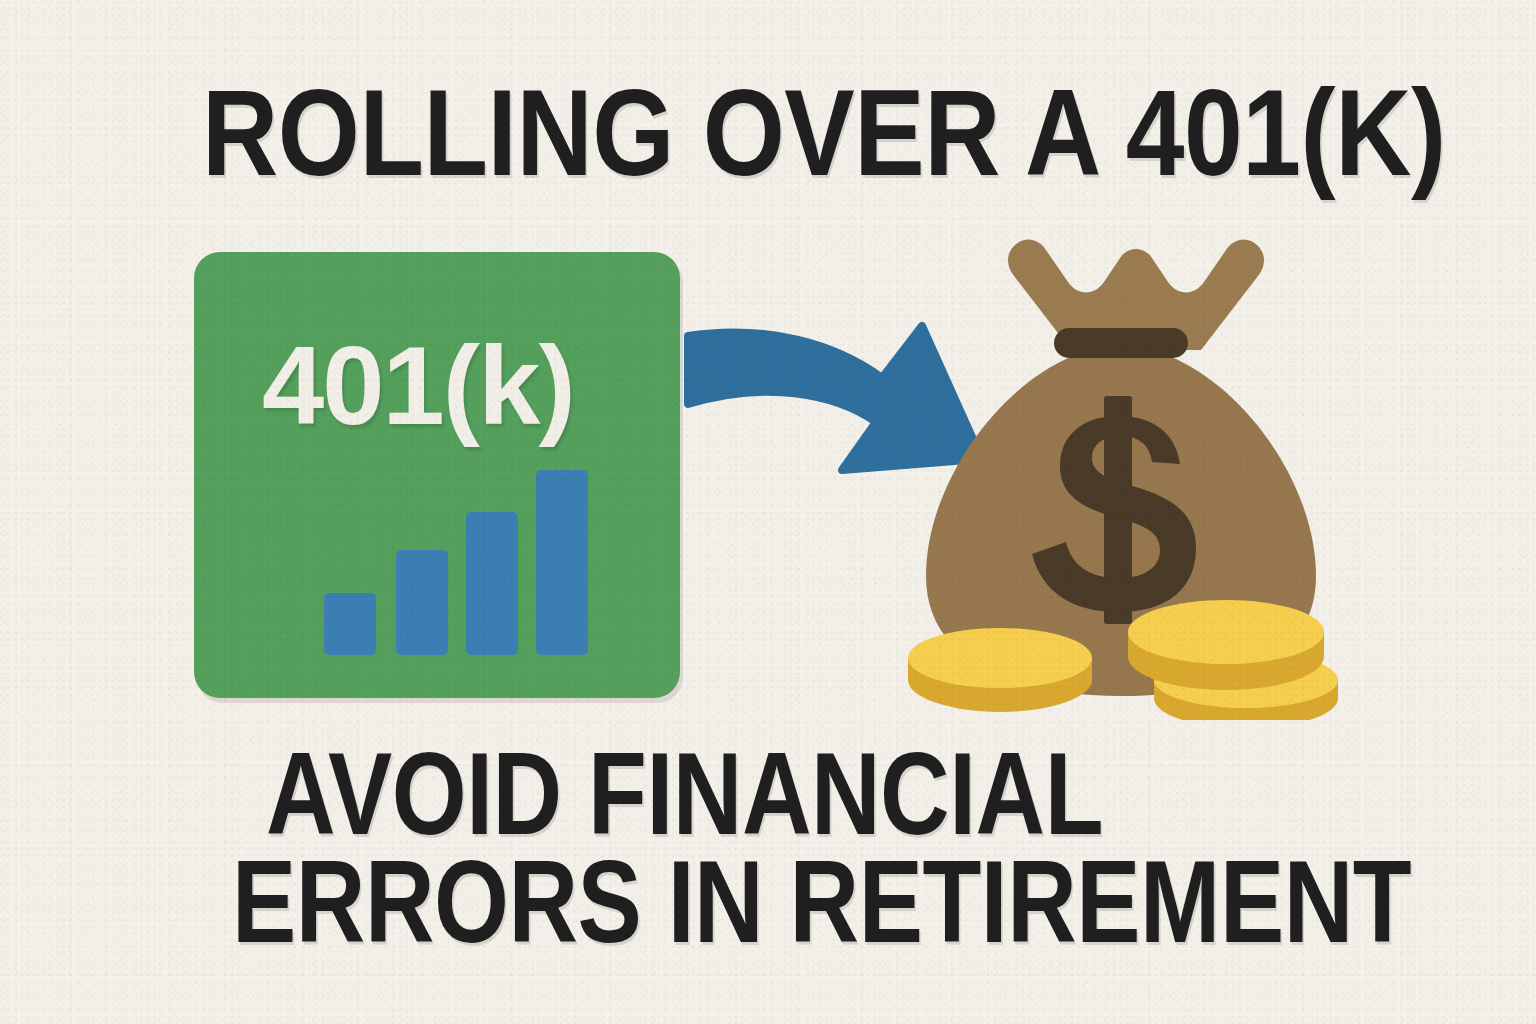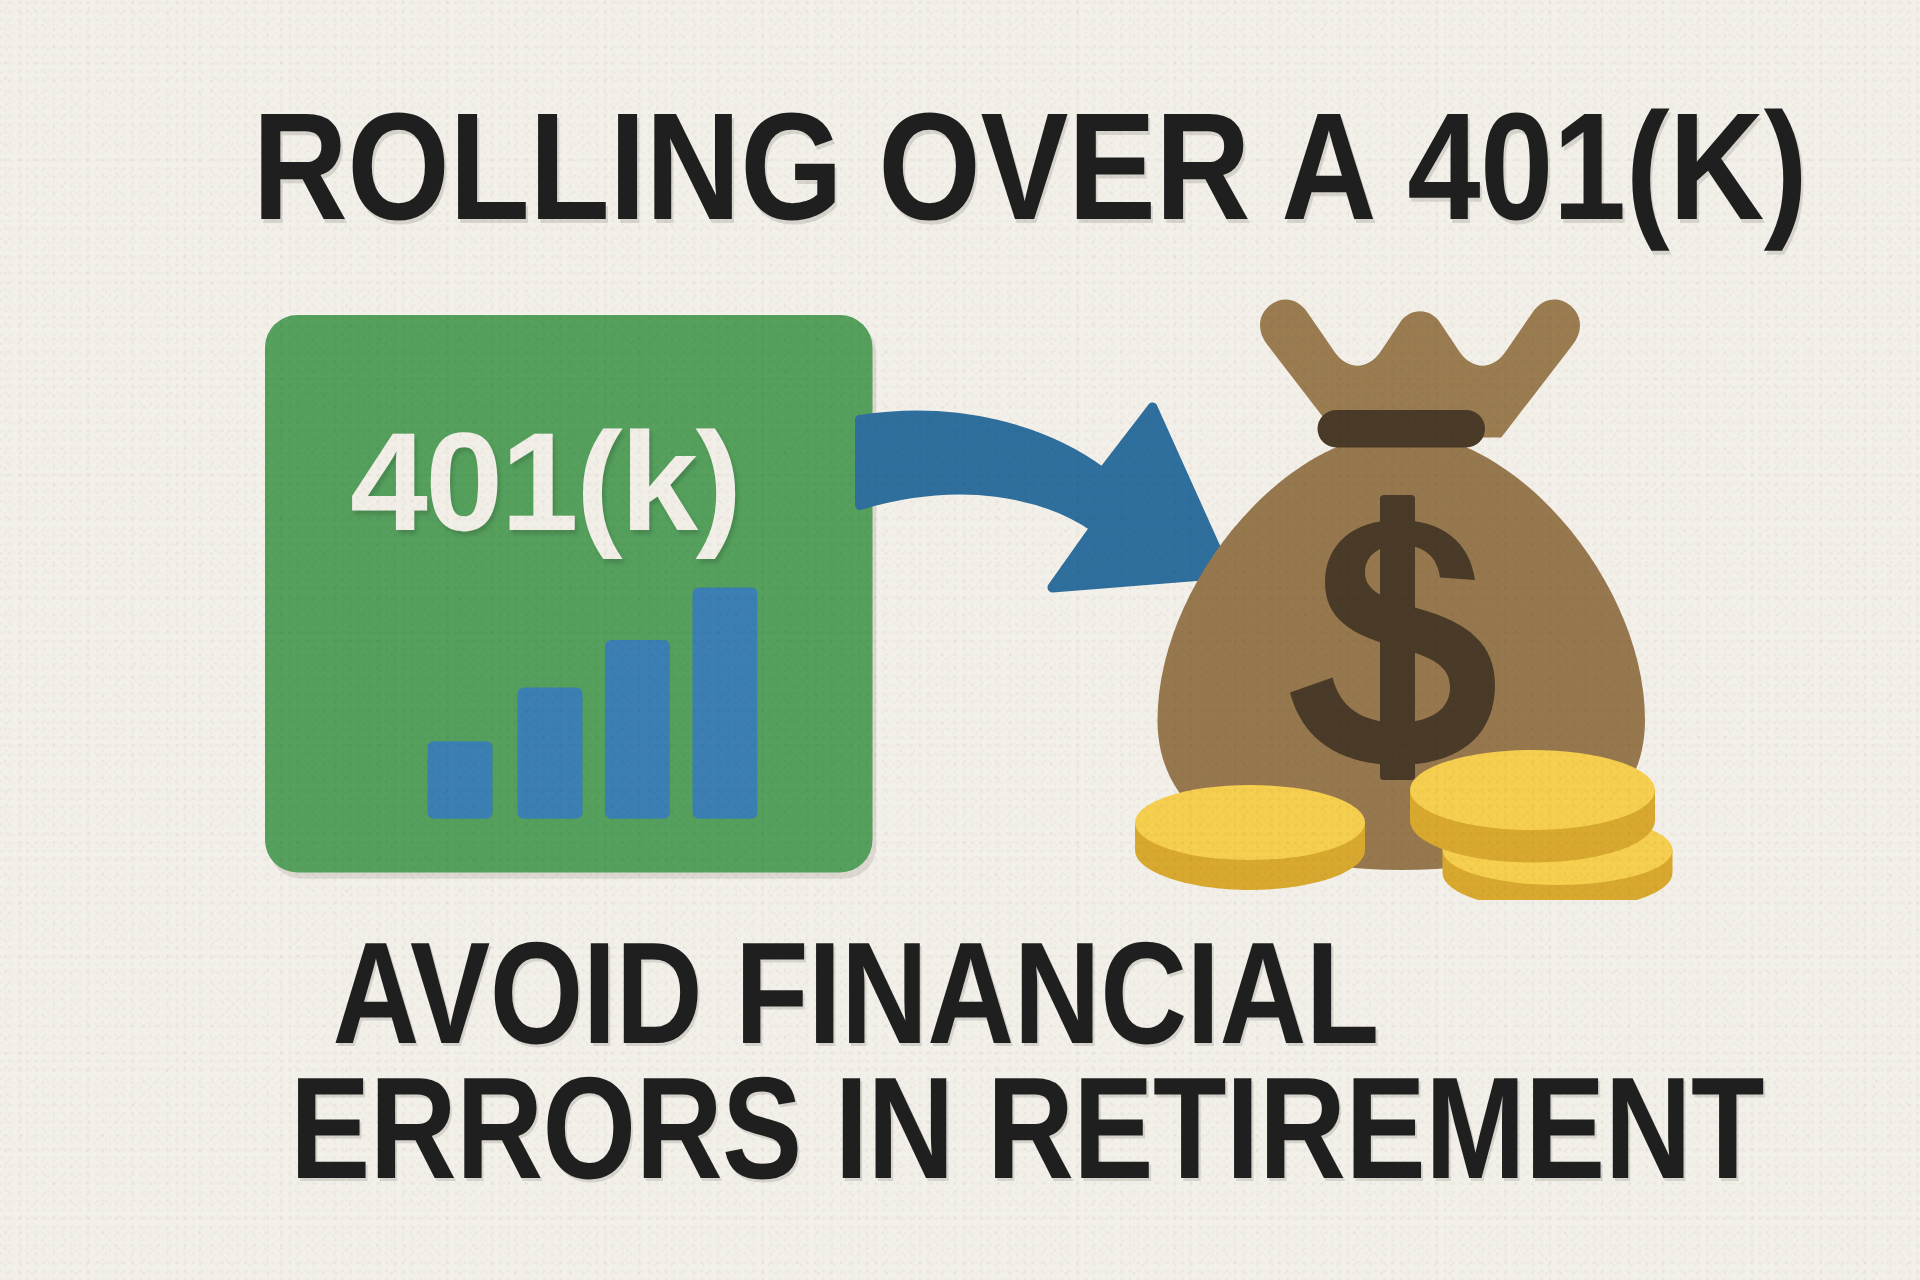--- a/index.html
+++ b/index.html
@@ -60,21 +60,21 @@
     left: 232px;
     top: 844px;
     font-size: 116px;
     line-height: 116px;
     transform: scaleX(.83);
   }
 
   
   #card {
     position: absolute;
-    left: 212px;
+    left: 194px;
     top: 252px;
     width: 486px;
     height: 446px;
     background: #55A05D;
     border-radius: 26px;
     box-shadow: 3px 5px 0 rgba(120,115,105,.18);
     overflow: hidden;
   }
   #card-label {
     position: absolute;

